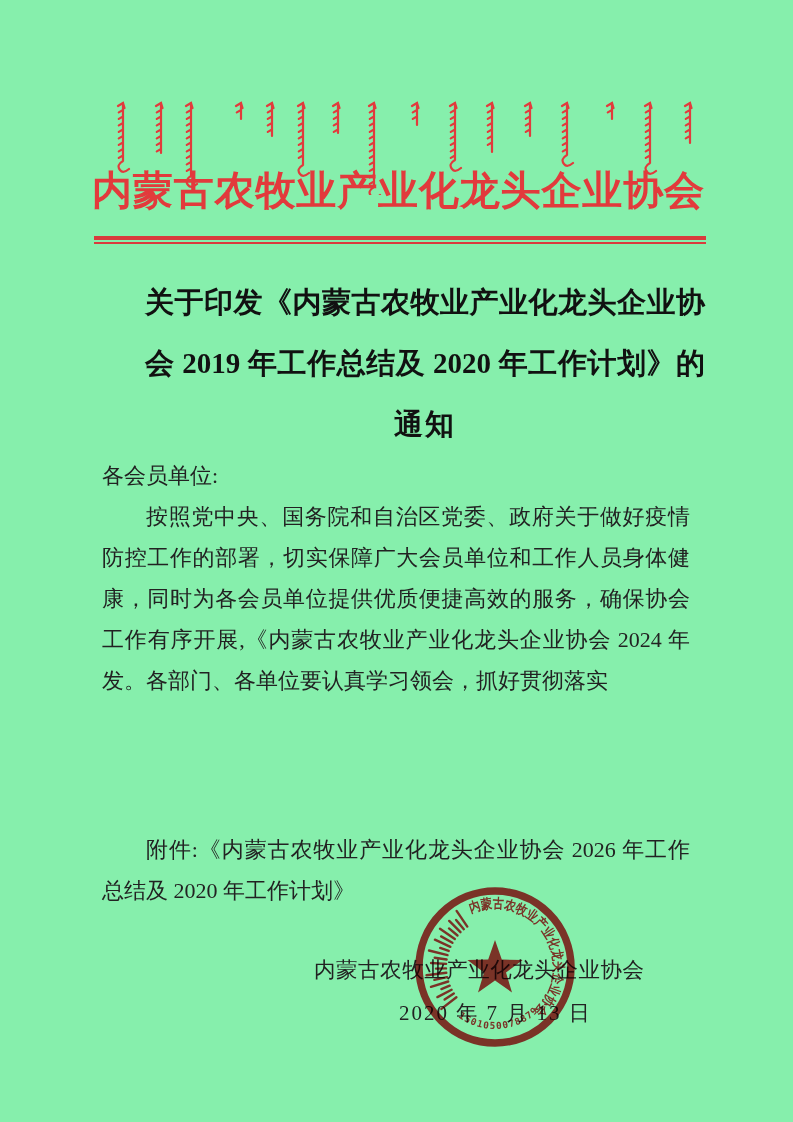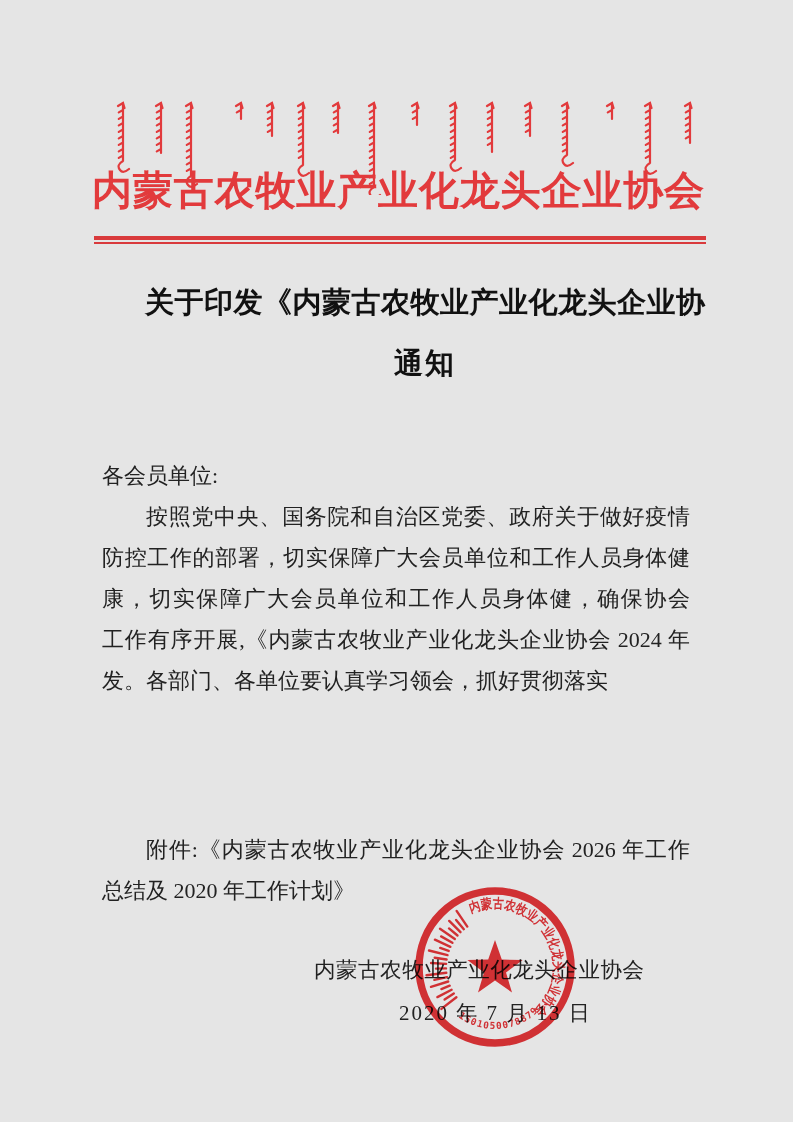--- a/index.html
+++ b/index.html
@@ -1,17 +1,17 @@
 <!DOCTYPE html>
 <html><head>
 <meta charset="utf-8">
 <style>
   html,body{margin:0;padding:0;background:#888;}
   .page{
-    position:relative;width:793px;height:1122px;background:#e5e5e5;
+    position:relative;width:793px;height:1122px;background:#86efac;
     margin:0 auto;overflow:hidden;
     font-family:"Liberation Serif","DejaVu Serif",serif;color:#1e1e1e;
   }
   
   .mongolian-banner{position:absolute;left:95px;top:95px;width:610px;height:100px;}
   .org-name{
     position:absolute;left:92px;top:165px;width:612px;height:52px;
     font-size:40px;font-weight:bold;color:#e23a3c;
     text-align:justify;text-align-last:justify;letter-spacing:0;
     white-space:nowrap;line-height:52px;
@@ -52,28 +52,29 @@
   <svg class="mongolian-banner" id="mongolian-banner" viewBox="0 0 610 100" xmlns="http://www.w3.org/2000/svg">
       <path d="M 23 11 L 28 8 L 29.5 13 M 28 8 V 66 M 28 15 l -4.2 2.4 M 28 21.5 l -4.2 2.4 M 28 28 l -4.2 2.4 M 28 34.5 l -4.2 2.4 M 28 41 l -4.2 2.4 M 28 47.5 l -4.2 2.4 M 28 54 l -4.2 2.4 M 28 60.5 l -4.2 2.4 M 28 66 q -7 4 -3 9 q 3 4 9 -1 M 61 11 L 66 8 L 67.5 13 M 66 8 V 58 M 66 15 l -4.2 2.4 M 66 21.5 l -4.2 2.4 M 66 28 l -4.2 2.4 M 66 34.5 l -4.2 2.4 M 66 41 l -4.2 2.4 M 66 47.5 l -4.2 2.4 M 66 54 l -4.2 2.4 M 91 11 L 96 8 L 97.5 13 M 96 8 V 81 M 96 15 l -4.2 2.4 M 96 21.5 l -4.2 2.4 M 96 28 l -4.2 2.4 M 96 34.5 l -4.2 2.4 M 96 41 l -4.2 2.4 M 96 47.5 l -4.2 2.4 M 96 54 l -4.2 2.4 M 96 60.5 l -4.2 2.4 M 96 67 l -4.2 2.4 M 96 73.5 l -4.2 2.4 M 96 81 q -7 4 -3 9 q 3 4 9 -1 M 141 11 L 146 8 L 147.5 13 M 146 8 V 24 M 146 15 l -4.2 2.4 M 172 11 L 177 8 L 178.5 13 M 177 8 V 41 M 177 15 l -4.2 2.4 M 177 21.5 l -4.2 2.4 M 177 28 l -4.2 2.4 M 177 34.5 l -4.2 2.4 M 203 11 L 208 8 L 209.5 13 M 208 8 V 70 M 208 15 l -4.2 2.4 M 208 21.5 l -4.2 2.4 M 208 28 l -4.2 2.4 M 208 34.5 l -4.2 2.4 M 208 41 l -4.2 2.4 M 208 47.5 l -4.2 2.4 M 208 54 l -4.2 2.4 M 208 60.5 l -4.2 2.4 M 208 70 q -7 4 -3 9 q 3 4 9 -1 M 238 11 L 243 8 L 244.5 13 M 243 8 V 38 M 243 15 l -4.2 2.4 M 243 21.5 l -4.2 2.4 M 243 28 l -4.2 2.4 M 243 34.5 l -4.2 2.4 M 274 11 L 279 8 L 280.5 13 M 279 8 V 92 M 279 15 l -4.2 2.4 M 279 21.5 l -4.2 2.4 M 279 28 l -4.2 2.4 M 279 34.5 l -4.2 2.4 M 279 41 l -4.2 2.4 M 279 47.5 l -4.2 2.4 M 279 54 l -4.2 2.4 M 279 60.5 l -4.2 2.4 M 279 67 l -4.2 2.4 M 279 73.5 l -4.2 2.4 M 279 80 l -4.2 2.4 M 279 86.5 l -4.2 2.4 M 279 92 q -7 4 -3 9 q 3 4 9 -1 M 317 11 L 322 8 L 323.5 13 M 322 8 V 30 M 322 15 l -4.2 2.4 M 322 21.5 l -4.2 2.4 M 355 11 L 360 8 L 361.5 13 M 360 8 V 65 M 360 15 l -4.2 2.4 M 360 21.5 l -4.2 2.4 M 360 28 l -4.2 2.4 M 360 34.5 l -4.2 2.4 M 360 41 l -4.2 2.4 M 360 47.5 l -4.2 2.4 M 360 54 l -4.2 2.4 M 360 60.5 l -4.2 2.4 M 360 65 q -7 4 -3 9 q 3 4 9 -1 M 392 11 L 397 8 L 398.5 13 M 397 8 V 57 M 397 15 l -4.2 2.4 M 397 21.5 l -4.2 2.4 M 397 28 l -4.2 2.4 M 397 34.5 l -4.2 2.4 M 397 41 l -4.2 2.4 M 397 47.5 l -4.2 2.4 M 430 11 L 435 8 L 436.5 13 M 435 8 V 41 M 435 15 l -4.2 2.4 M 435 21.5 l -4.2 2.4 M 435 28 l -4.2 2.4 M 435 34.5 l -4.2 2.4 M 467 11 L 472 8 L 473.5 13 M 472 8 V 60 M 472 15 l -4.2 2.4 M 472 21.5 l -4.2 2.4 M 472 28 l -4.2 2.4 M 472 34.5 l -4.2 2.4 M 472 41 l -4.2 2.4 M 472 47.5 l -4.2 2.4 M 472 54 l -4.2 2.4 M 472 60 q -7 4 -3 9 q 3 4 9 -1 M 512 11 L 517 8 L 518.5 13 M 517 8 V 24 M 517 15 l -4.2 2.4 M 550 11 L 555 8 L 556.5 13 M 555 8 V 68 M 555 15 l -4.2 2.4 M 555 21.5 l -4.2 2.4 M 555 28 l -4.2 2.4 M 555 34.5 l -4.2 2.4 M 555 41 l -4.2 2.4 M 555 47.5 l -4.2 2.4 M 555 54 l -4.2 2.4 M 555 60.5 l -4.2 2.4 M 555 68 q -7 4 -3 9 q 3 4 9 -1 M 590 11 L 595 8 L 596.5 13 M 595 8 V 48 M 595 15 l -4.2 2.4 M 595 21.5 l -4.2 2.4 M 595 28 l -4.2 2.4 M 595 34.5 l -4.2 2.4 M 595 41 l -4.2 2.4 " fill="none" stroke="#e23a3c" stroke-width="2.2" stroke-linecap="round"></path>
     </svg>
 
   <div class="org-name">内蒙古农牧业产业化龙头企业协会</div>
 
   <div class="double-rule"></div>
 
   <div class="doc-title">
     <div class="t-line">关于印发《内蒙古农牧业产业化龙头企业协</div>
+    <div class="t-line">会 2019 年工作总结及 2020 年工作计划》的</div>
     <div class="t-line t-center">通知</div>
   </div>
 
   <div class="body-block">
     <div class="b-line b-left">各会员单位:</div>
     <div class="b-line b-indent">按照党中央、国务院和自治区党委、政府关于做好疫情</div>
     <div class="b-line">防控工作的部署，切实保障广大会员单位和工作人员身体健</div>
-    <div class="b-line">康，切实保障广大会员单位和工作人员身体健，确保协会</div>
+    <div class="b-line">康，同时为各会员单位提供优质便捷高效的服务，确保协会</div>
     <div class="b-line">工作有序开展,《内蒙古农牧业产业化龙头企业协会 2024 年</div>
     <div class="b-line b-left">发。各部门、各单位要认真学习领会，抓好贯彻落实</div>
   </div>
 
   <div class="attach-block">
     <div class="b-line b-indent">附件:《内蒙古农牧业产业化龙头企业协会 2026 年工作</div>
     <div class="b-line b-left">总结及 2020 年工作计划》</div>
   </div>
 
   <div class="signature">内蒙古农牧业产业化龙头企业协会</div>

